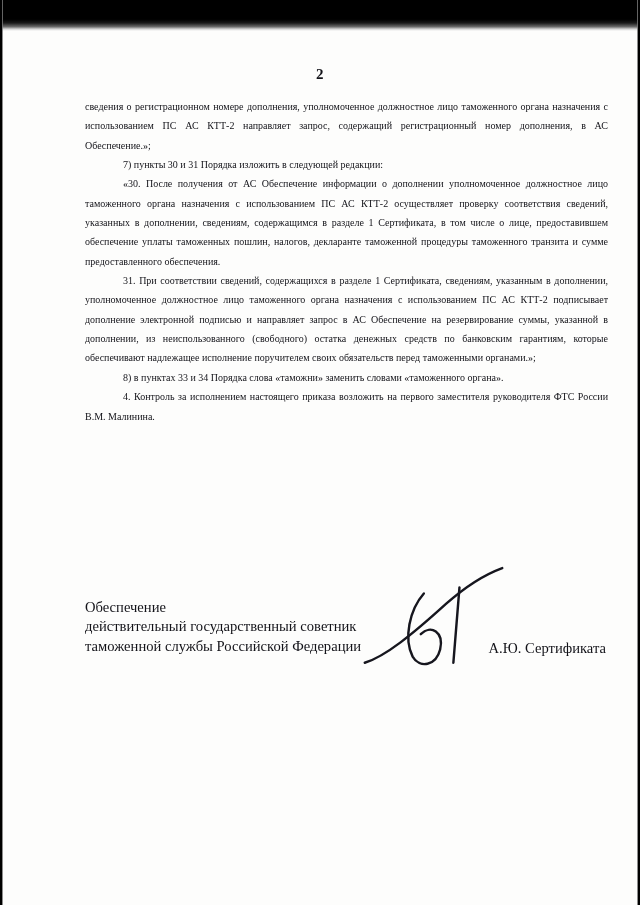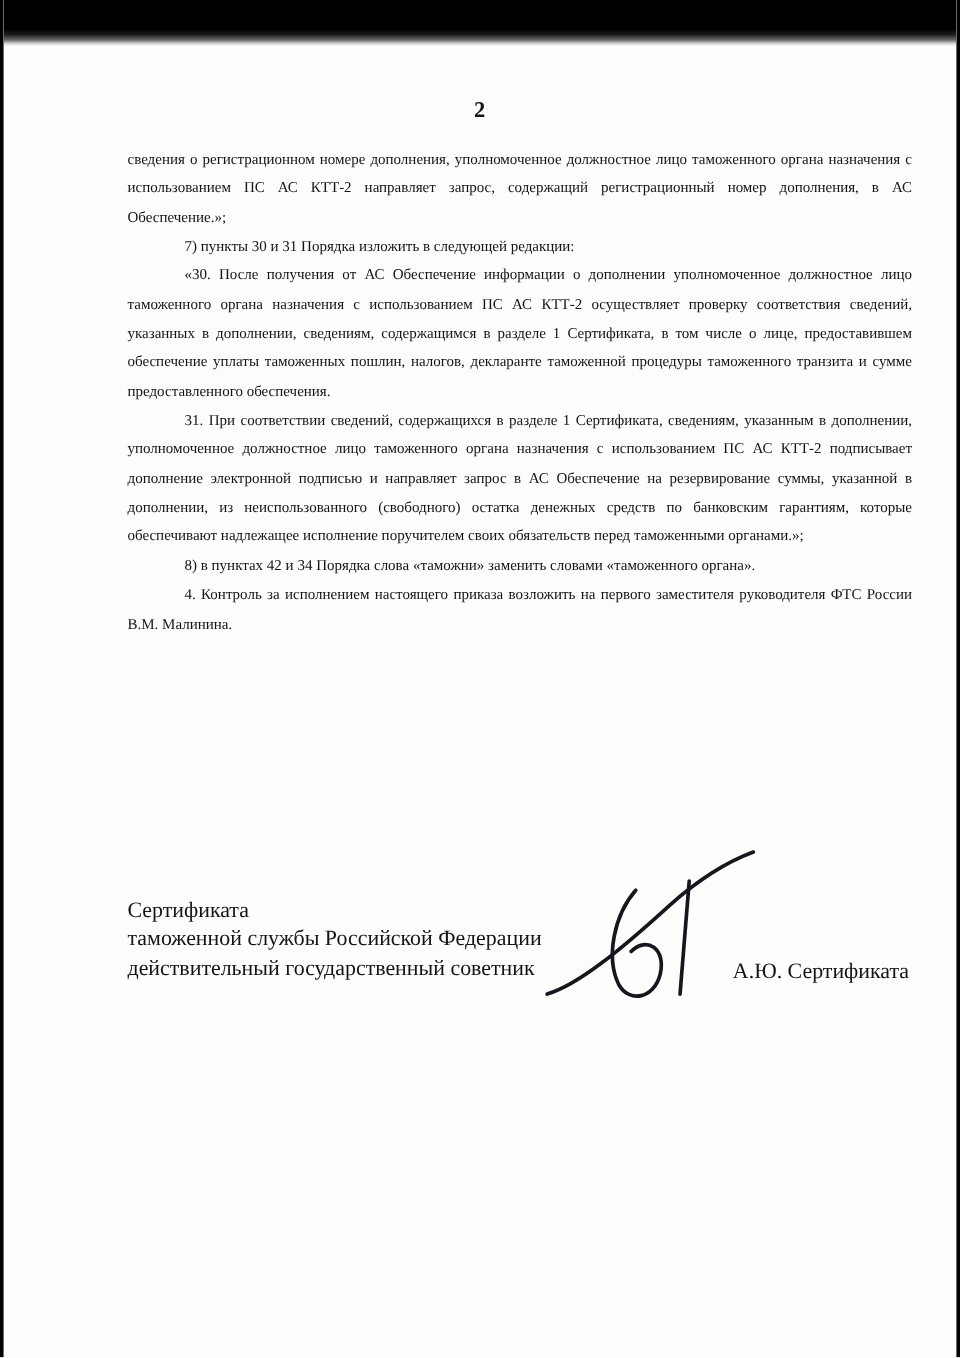--- a/index.html
+++ b/index.html
@@ -101,29 +101,29 @@
   <div class="scan-edge-left"></div>
   <div class="scan-edge-right"></div>
 
   <div class="page-number">2</div>
 
   <div class="content">
     <p>сведения о регистрационном номере дополнения, уполномоченное должностное лицо таможенного органа назначения с использованием ПС АС КТТ-2 направляет запрос, содержащий регистрационный номер дополнения, в АС Обеспечение.»;</p>
     <p class="indent">7) пункты 30 и 31 Порядка изложить в следующей редакции:</p>
     <p class="indent">«30. После получения от АС Обеспечение информации о дополнении уполномоченное должностное лицо таможенного органа назначения с использованием ПС АС КТТ-2 осуществляет проверку соответствия сведений, указанных в дополнении, сведениям, содержащимся в разделе 1 Сертификата, в том числе о лице, предоставившем обеспечение уплаты таможенных пошлин, налогов, декларанте таможенной процедуры таможенного транзита и сумме предоставленного обеспечения.</p>
     <p class="indent">31. При соответствии сведений, содержащихся в разделе 1 Сертификата, сведениям, указанным в дополнении, уполномоченное должностное лицо таможенного органа назначения с использованием ПС АС КТТ-2 подписывает дополнение электронной подписью и направляет запрос в АС Обеспечение на резервирование суммы, указанной в дополнении, из неиспользованного (свободного) остатка денежных средств по банковским гарантиям, которые обеспечивают надлежащее исполнение поручителем своих обязательств перед таможенными органами.»;</p>
-    <p class="indent">8) в пунктах 42 и 34 Порядка слова «таможни» заменить словами «таможенного органа».</p>
+    <p class="indent">8) в пунктах 33 и 34 Порядка слова «таможни» заменить словами «таможенного органа».</p>
     <p class="indent">4. Контроль за исполнением настоящего приказа возложить на первого заместителя руководителя ФТС России В.М. Малинина.</p>
   </div>
 
   <div class="signature-area">
     <div class="sig-lines">
-      <div>Сертификата</div>
+      <div>Обеспечение</div>
+      <div>действительный государственный советник</div>
       <div>таможенной службы Российской Федерации</div>
-      <div>действительный государственный советник</div>
     </div>
 
     <svg class="signature-svg" viewBox="0 0 150 110" xmlns="http://www.w3.org/2000/svg">
       <g fill="none" stroke="#16161e" stroke-width="2.4" stroke-linecap="round">
         <path d="M8,96 C28,90 55,68 88,38 C106,22 124,10 143,3"></path>
         <path d="M66,28 C52,44 46,72 55,90 C62,102 78,99 82,83 C86,66 73,58 63,68"></path>
         <path d="M101,22 C99,45 97,70 95,96"></path>
       </g>
     </svg>
 

